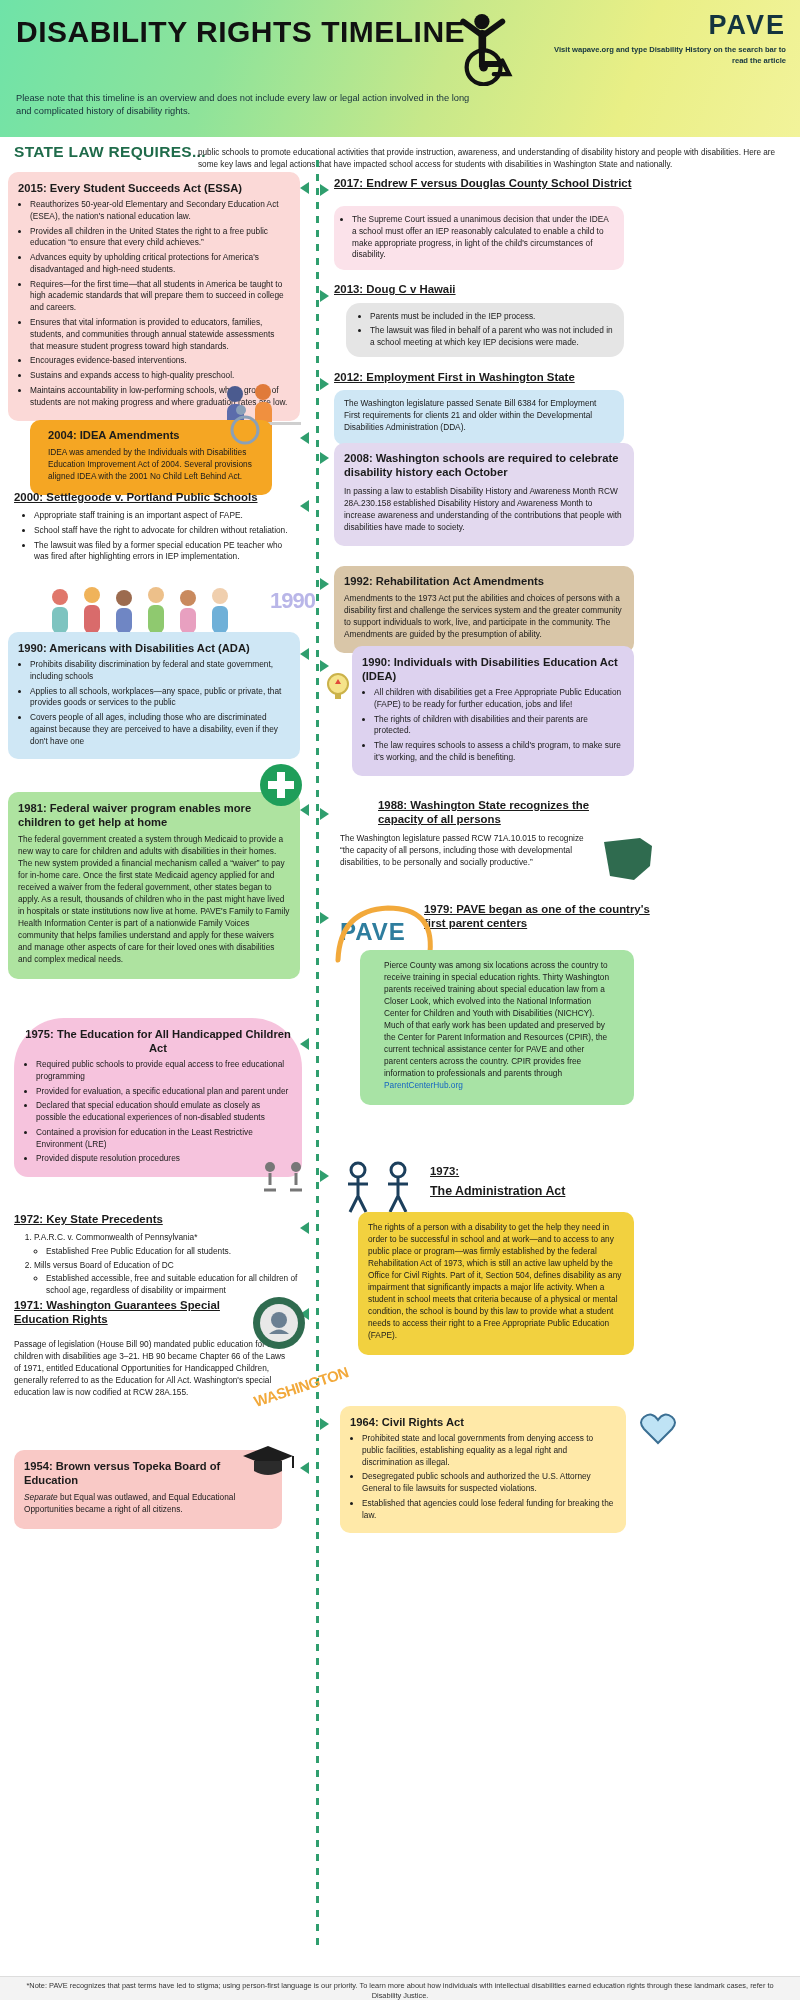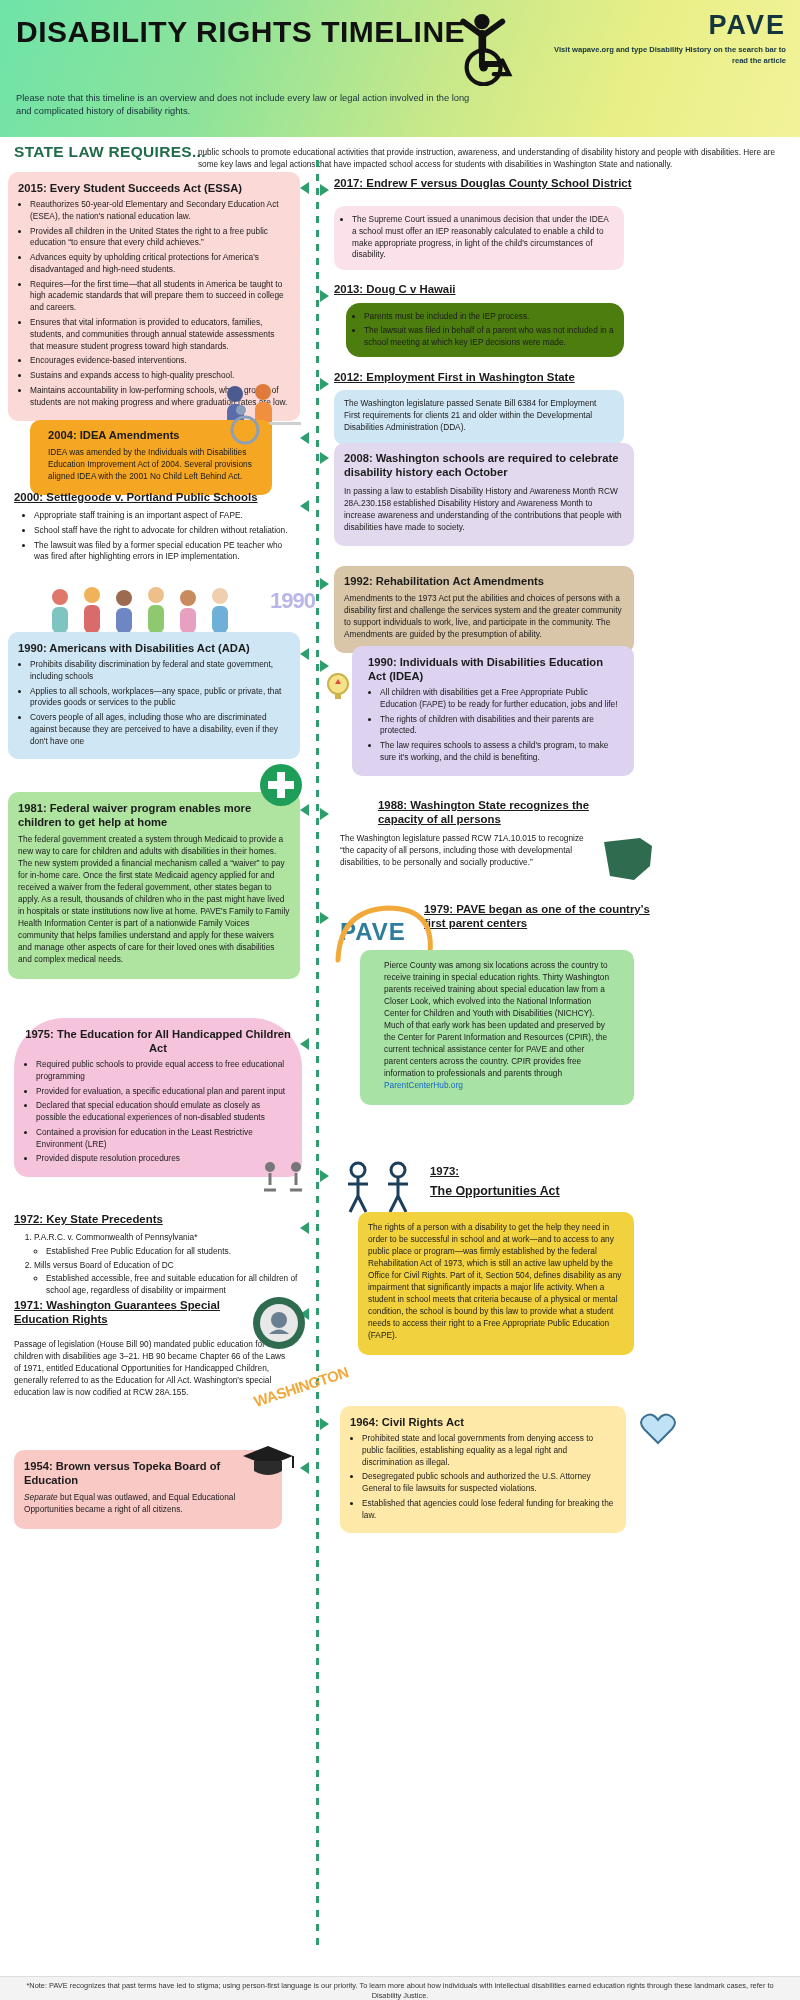--- a/index.html
+++ b/index.html
@@ -146,21 +146,21 @@
   <div class="node right" style="top:184px;"></div>
   <div class="title-out" style="left:334px; top:176px; width:300px;">2017: Endrew F versus Douglas County School District</div>
   <div class="card" style="left:334px; top:206px; width:290px; background:#fbe2ea; padding:6px 10px 7px 6px;">
     <ul class="tight">
       <li>The Supreme Court issued a unanimous decision that under the IDEA a school must offer an IEP reasonably calculated to enable a child to make appropriate progress, in light of the child's circumstances of disability.</li>
     </ul>
   </div>
 
   <div class="node right" style="top:290px;"></div>
   <div class="title-out" style="left:334px; top:282px; width:300px;">2013: Doug C v Hawaii</div>
-  <div class="card" style="left:346px; top:303px; width:278px; background:#4d7c0f; padding:6px 10px 7px 6px; border-radius:14px;">
+  <div class="card" style="left:346px; top:303px; width:278px; background:#e5e5e5; padding:6px 10px 7px 12px; border-radius:14px;">
     <ul class="tight">
       <li>Parents must be included in the IEP process.</li>
       <li>The lawsuit was filed in behalf of a parent who was not included in a school meeting at which key IEP decisions were made.</li>
     </ul>
   </div>
 
   <div class="node right" style="top:378px;"></div>
   <div class="title-out" style="left:334px; top:370px; width:300px;">2012: Employment First in Washington State</div>
   <div class="card" style="left:334px; top:390px; width:290px; background:#cfe7f5; padding:7px 10px;">
     <p>The Washington legislature passed Senate Bill 6384 for Employment First requirements for clients 21 and older within the Developmental Disabilities Administration (DDA).</p>
@@ -220,21 +220,21 @@
   <div class="card" style="left:8px; top:632px; width:292px; background:#cfe7f5; padding:9px 10px;">
     <h3>1990: Americans with Disabilities Act (ADA)</h3>
     <ul>
       <li>Prohibits disability discrimination by federal and state government, including schools</li>
       <li>Applies to all schools, workplaces—any space, public or private, that provides goods or services to the public</li>
       <li>Covers people of all ages, including those who are discriminated against because they are perceived to have a disability, even if they don't have one</li>
     </ul>
   </div>
 
   <div class="node right" style="top:660px;"></div>
-  <div class="card" style="left:352px; top:646px; width:282px; background:#ddd2ef; padding:9px 16px;">
+  <div class="card" style="left:352px; top:646px; width:282px; background:#ddd2ef; padding:9px 10px;">
     <h3>1990: Individuals with Disabilities Education Act (IDEA)</h3>
     <ul>
       <li>All children with disabilities get a Free Appropriate Public Education (FAPE) to be ready for further education, jobs and life!</li>
       <li>The rights of children with disabilities and their parents are protected.</li>
       <li>The law requires schools to assess a child's program, to make sure it's working, and the child is benefiting.</li>
     </ul>
   </div>
   <svg style="position:absolute;left:322px;top:670px;width:32px;height:40px" viewBox="0 0 32 40">
     <circle cx="16" cy="14" r="10" fill="#f5e38a" stroke="#cbb24a" stroke-width="2"></circle>
     <path d="M13 24 h6 v5 h-6z" fill="#cbb24a"></path>
@@ -266,42 +266,42 @@
   </svg>
   <div class="card" style="left:360px; top:950px; width:274px; background:#a8e3a5; padding:9px 24px;">
     <p><span>Pierce County was among six locations across the country to receive training in special education rights. Thirty Washington parents received training about special education law from a Closer Look, which evolved into the National Information Center for Children and Youth with Disabilities (NICHCY). Much of that early work has been updated and preserved by the Center for Parent Information and Resources (CPIR), the current technical assistance center for PAVE and other parent centers across the country. CPIR provides free information to professionals and parents through </span><span class="link">ParentCenterHub.org</span></p>
   </div>
 
   <div class="node left" style="top:1038px;"></div>
   <div class="card" style="left:14px; top:1018px; width:288px; background:#f6c3dd; padding:9px 10px; border-radius:50px 50px 14px 14px;">
     <h3 style="text-align:center;">1975: The Education for All Handicapped Children Act</h3>
     <ul>
       <li>Required public schools to provide equal access to free educational programming</li>
-      <li>Provided for evaluation, a specific educational plan and parent input</li>
+      <li>Provided for evaluation, a specific educational plan and parent under</li>
       <li>Declared that special education should emulate as closely as possible the educational experiences of non-disabled students</li>
       <li>Contained a provision for education in the Least Restrictive Environment (LRE)</li>
       <li>Provided dispute resolution procedures</li>
     </ul>
   </div>
   <svg style="position:absolute;left:258px;top:1158px;width:52px;height:40px" viewBox="0 0 52 40">
     <circle cx="12" cy="9" r="5" fill="#777"></circle>
       <path d="M12 15 v12 M6 32 h12" stroke="#777" stroke-width="3" fill="none"></path>
     <circle cx="38" cy="9" r="5" fill="#777"></circle>
       <path d="M38 15 v12 M32 32 h12" stroke="#777" stroke-width="3" fill="none"></path>
   </svg>
 
   <div class="node right" style="top:1170px;"></div>
   <svg style="position:absolute;left:340px;top:1158px;width:80px;height:62px" viewBox="0 0 80 62">
     <circle cx="18" cy="12" r="7" fill="none" stroke="#1c3f5c" stroke-width="3"></circle>
     <path d="M18 20 v18 M8 26 h20 M10 54 l8-16 M26 54 l-8-16" stroke="#1c3f5c" stroke-width="3" fill="none"></path>
     <circle cx="58" cy="12" r="7" fill="none" stroke="#1c3f5c" stroke-width="3"></circle>
     <path d="M58 20 v18 M48 26 h20 M50 54 l8-16 M66 54 l-8-16" stroke="#1c3f5c" stroke-width="3" fill="none"></path>
   </svg>
   <div class="title-out" style="left:430px; top:1164px; width:200px;">1973:</div>
-  <div class="title-out" style="left:430px; top:1184px; width:200px; font-size:12.4px;">The Opportunities Act</div>
+  <div class="title-out" style="left:430px; top:1184px; width:200px; font-size:12.4px;">The Administration Act</div>
   <div class="card" style="left:358px; top:1212px; width:276px; background:#f2d13f; padding:9px 10px;">
     <p>The rights of a person with a disability to get the help they need in order to be successful in school and at work—and to access to any public place or program—was firmly established by the federal Rehabilitation Act of 1973, which is still an active law upheld by the Office for Civil Rights. Part of it, Section 504, defines disability as any impairment that significantly impacts a major life activity. When a student in school meets that criteria because of a physical or mental condition, the school is bound by this law to provide what a student needs to access their right to a Free Appropriate Public Education (FAPE).</p>
   </div>
 
   <div class="node left" style="top:1222px;"></div>
   <div class="title-out" style="left:14px; top:1212px; width:290px;">1972: Key State Precedents</div>
   <div class="card" style="left:14px; top:1230px; width:292px; padding:0 6px;">
     <ol>
       <li>P.A.R.C. v. Commonwealth of Pennsylvania*</li>
       <ul class="sub">

